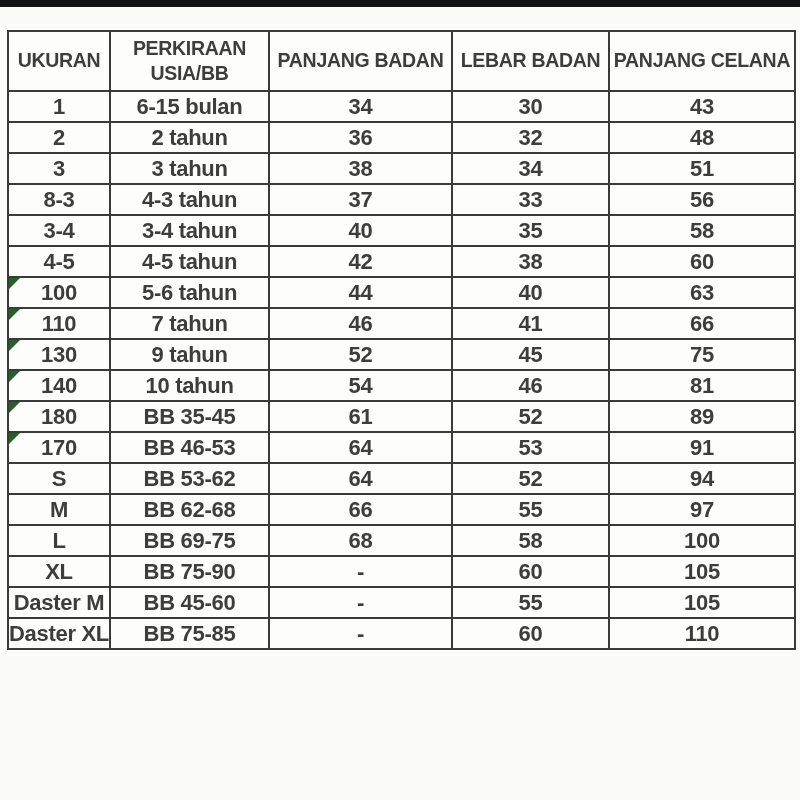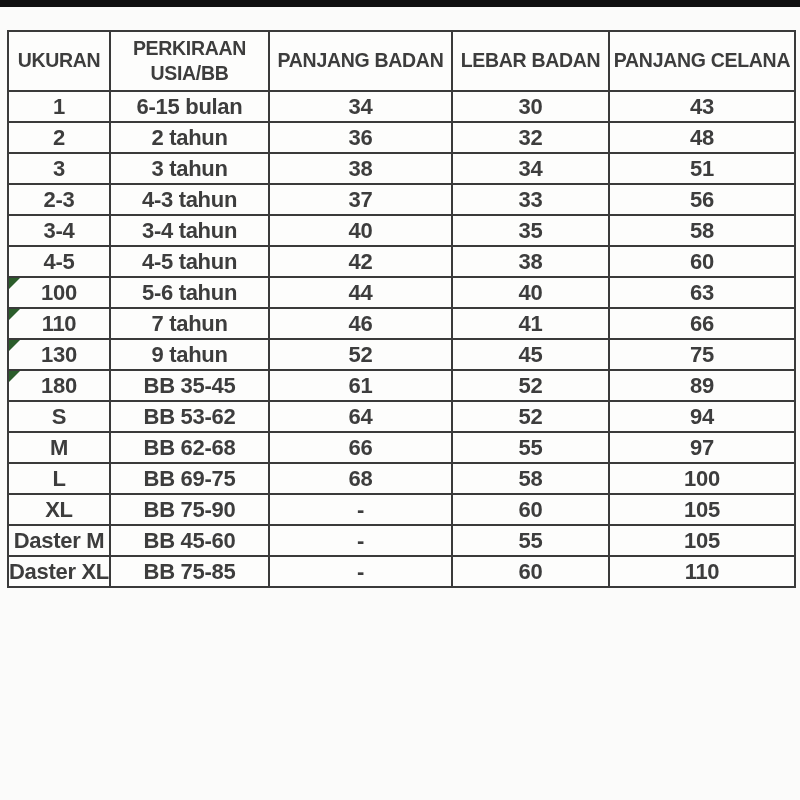--- a/index.html
+++ b/index.html
@@ -106,21 +106,21 @@
           <td><span>48</span></td>
         </tr>
         <tr>
           <td><span>3</span></td>
           <td><span>3 tahun</span></td>
           <td><span>38</span></td>
           <td><span>34</span></td>
           <td><span>51</span></td>
         </tr>
         <tr>
-          <td><span>2-3</span></td>
+          <td><span>8-3</span></td>
           <td><span>4-3 tahun</span></td>
           <td><span>37</span></td>
           <td><span>33</span></td>
           <td><span>56</span></td>
         </tr>
         <tr>
           <td><span>3-4</span></td>
           <td><span>3-4 tahun</span></td>
           <td><span>40</span></td>
           <td><span>35</span></td>
@@ -148,27 +148,41 @@
           <td><span>66</span></td>
         </tr>
         <tr>
           <td><span class="flag-triangle" style="border-top-color: rgb(43, 93, 43);"></span><span>130</span></td>
           <td><span>9 tahun</span></td>
           <td><span>52</span></td>
           <td><span>45</span></td>
           <td><span>75</span></td>
         </tr>
         <tr>
+          <td><span class="flag-triangle" style="border-top-color: rgb(43, 93, 43);"></span><span>140</span></td>
+          <td><span>10 tahun</span></td>
+          <td><span>54</span></td>
+          <td><span>46</span></td>
+          <td><span>81</span></td>
+        </tr>
+        <tr>
           <td><span class="flag-triangle" style="border-top-color: rgb(43, 93, 43);"></span><span>180</span></td>
           <td><span>BB 35-45</span></td>
           <td><span>61</span></td>
           <td><span>52</span></td>
           <td><span>89</span></td>
         </tr>
         <tr>
+          <td><span class="flag-triangle" style="border-top-color: rgb(43, 93, 43);"></span><span>170</span></td>
+          <td><span>BB 46-53</span></td>
+          <td><span>64</span></td>
+          <td><span>53</span></td>
+          <td><span>91</span></td>
+        </tr>
+        <tr>
           <td><span>S</span></td>
           <td><span>BB 53-62</span></td>
           <td><span>64</span></td>
           <td><span>52</span></td>
           <td><span>94</span></td>
         </tr>
         <tr>
           <td><span>M</span></td>
           <td><span>BB 62-68</span></td>
           <td><span>66</span></td>

